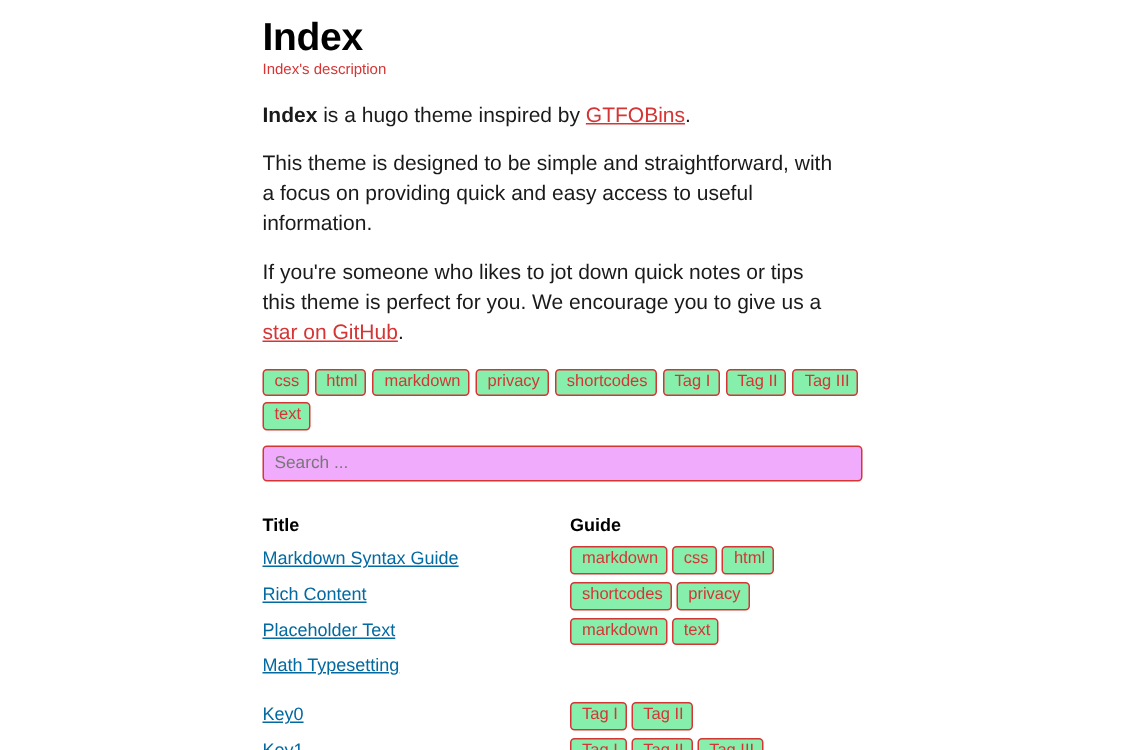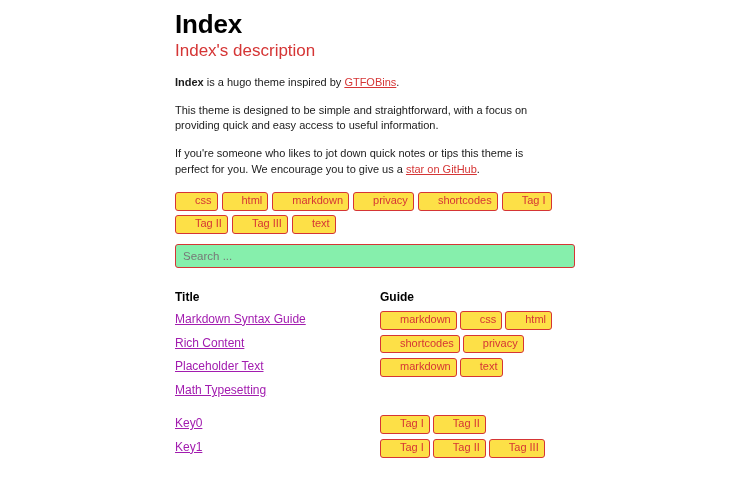--- a/index.html
+++ b/index.html
@@ -23,66 +23,66 @@
   .site-title {
     font-size: 26px;
     font-weight: bold;
     letter-spacing: -0.2px;
     margin: 4px 0 2px 0;
     color: #000000;
     line-height: 1.1;
   }
   .site-desc {
     color: #d53535;
-    font-size: 17px;
+    font-size: 10px;
     margin: 0 0 14px 0;
   }
   p.intro {
     margin: 0 16px 12px 0;
     line-height: 1.45;
-    font-size: 11px;
+    font-size: 14px;
     color: #1a1a1a;
   }
   p.intro b { font-weight: bold; }
   a {
     color: #d53535;
     text-decoration: underline;
   }
   .taglist {
     margin: 14px 0 10px 0;
     display: flex;
     flex-wrap: wrap;
     gap: 4px 4px;
   }
   .tag {
     display: inline-block;
     border: 1px solid #d53535;
     color: #d53535;
     border-radius: 3px;
-    padding: 1px 5px 2px 19px;
+    padding: 1px 5px 2px 7px;
     font-size: 11px;
     line-height: 1.25;
-    background: #fde047;
+    background: #86efac;
     text-decoration: none;
     white-space: nowrap;
   }
   .search-wrap {
     margin: 6px 0 22px 0;
   }
   input.search {
     width: 100%;
     box-sizing: border-box;
     border: 1px solid #d53535;
     border-radius: 3px;
     padding: 5px 7px;
     font-size: 11.5px;
     font-family: "Liberation Sans", sans-serif;
     color: #555;
     outline: none;
-    background: #86efac;
+    background: #f0abfc;
   }
   input.search::placeholder { color: #777; }
   table.index {
     width: 100%;
     border-collapse: collapse;
   }
   table.index th {
     text-align: left;
     font-size: 12px;
     font-weight: bold;
@@ -90,21 +90,21 @@
     color: #000;
     margin-left: 36px;
   }
   table.index th.col-title { width: 205px; }
   table.index td {
     vertical-align: top;
     padding: 0 0 5px 0;
   }
   td.title-cell a {
     font-size: 12px;
-    color: #a21caf;
+    color: #0369a1;
     text-decoration: underline;
   }
   td.tags-cell {
     padding-bottom: 3px;
   }
   .cell-tags {
     display: flex;
     flex-wrap: wrap;
     gap: 3px;
   }

